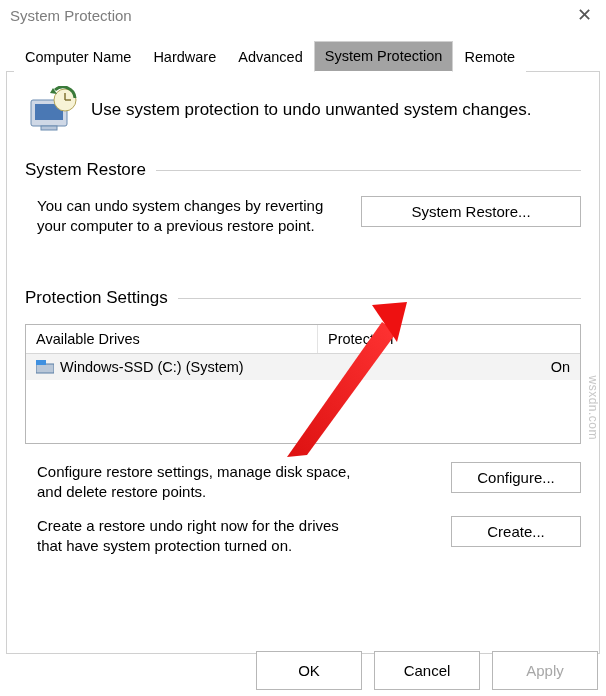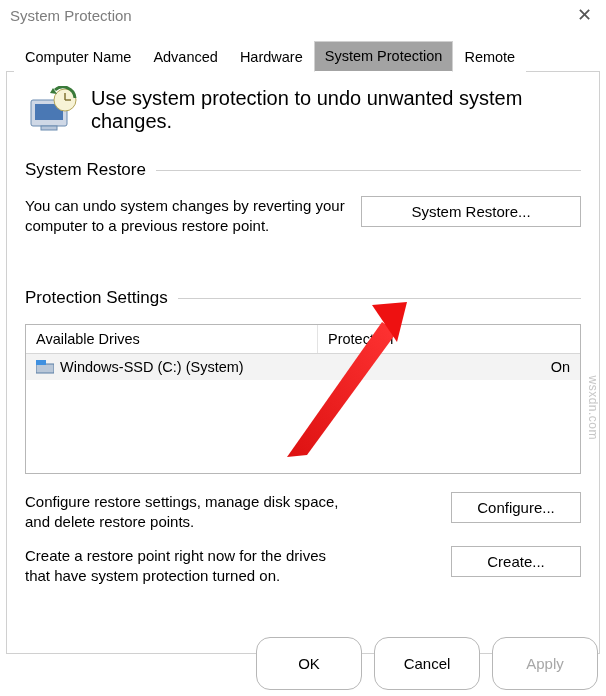--- a/index.html
+++ b/index.html
@@ -51,43 +51,43 @@
     border: 1px solid #d0d0d0;
     border-top: none;
     margin: 0 6px;
     padding: 14px 18px 18px 18px;
     height: 582px;
     position: relative;
   }
   .intro { display: flex; align-items: center; gap: 14px; margin-bottom: 26px; }
   .intro .icon { width: 52px; height: 48px; flex: 0 0 52px; position: relative; }
   .intro .icon svg { width: 100%; height: 100%; }
-  .intro-text { font-size: 20px; }
+  .intro-text { font-size: 17px; }
   .group-label {
     display: flex; align-items: center; gap: 10px;
     font-size: 17px; margin: 10px 0 16px 0; color: #000;
   }
   .group-label .line { flex: 1; height: 1px; background: #cfcfcf; }
   .row { display: flex; align-items: flex-start; justify-content: space-between; gap: 14px; margin-bottom: 14px; }
-  .row .txt { max-width: 320px; font-size: 15px; line-height: 1.34; }
+  .row .txt { max-width: 320px; font-size: 15px; line-height: 1.34; margin-left: 12px; }
   .btn {
     min-width: 130px;
     padding: 6px 18px;
     border: 1px solid #b7b7b7;
     background: #fff;
     font-size: 15px;
     font-family: inherit;
     cursor: default;
     white-space: nowrap;
   }
   .btn-wide { min-width: 220px; }
   .drive-table {
     border: 1px solid #b7b7b7;
     margin-top: 8px;
-    height: 150px;
+    height: 120px;
   }
   .drive-table .hdr {
     display: flex;
     border-bottom: 1px solid #d7d7d7;
     font-size: 14.5px;
     background: #fff;
   }
   .drive-table .hdr div { padding: 6px 10px; }
   .col-a { flex: 0 0 292px; border-right: 1px solid #e3e3e3; }
   .col-b { flex: 1; }
@@ -100,40 +100,40 @@
   .drive-row .col-a { display: flex; align-items: center; gap: 6px; border-right: none; }
   .disk-ico { width: 18px; height: 14px; }
   .arrow { position: absolute; left: 280px; top: 215px; width: 120px; height: 170px; pointer-events: none; }
   .footer {
     position: absolute;
     right: 8px;
     bottom: 6px;
     display: flex;
     gap: 12px;
   }
-  .footer .btn { min-width: 106px; padding: 17px 12px; border-radius: 14px; }
+  .footer .btn { min-width: 106px; padding: 10px 12px; }
   .btn.disabled { color: #a7a7a7; }
   .watermark {
     position: absolute; right: 6px; top: 440px;
     transform: rotate(90deg); transform-origin: right top;
     font-size: 12px; color: #c6c6c6; letter-spacing: 0.5px;
   }
 </style>
 </head>
 <body>
 
 <div class="titlebar">
   <span class="title">System Protection</span>
   <span class="close">✕</span>
 </div>
 
 <div class="tabs">
   <div class="tab">Computer Name</div>
+  <div class="tab">Hardware</div>
   <div class="tab">Advanced</div>
-  <div class="tab">Hardware</div>
   <div class="tab active">System Protection</div>
   <div class="tab">Remote</div>
 </div>
 
 <div class="pane">
 
   <div class="intro">
     <span class="icon">
       <svg viewBox="0 0 52 48">
         <rect x="6" y="14" width="36" height="26" rx="2" fill="#cfd8e6" stroke="#6b8bb0"></rect>
@@ -197,21 +197,21 @@
   </div>
 
   <div style="height:18px"></div>
 
   <div class="row">
     <div class="txt">Configure restore settings, manage disk space, and delete restore points.</div>
     <button class="btn">Configure...</button>
   </div>
 
   <div class="row">
-    <div class="txt">Create a restore point right now for the drives that have system protection turned on.</div>
+    <div class="txt">Create a restore undo right now for the drives that have system protection turned on.</div>
     <button class="btn">Create...</button>
   </div>
 
 </div>
 
 <div class="footer">
   <button class="btn">OK</button>
   <button class="btn">Cancel</button>
   <button class="btn disabled">Apply</button>
 </div>

